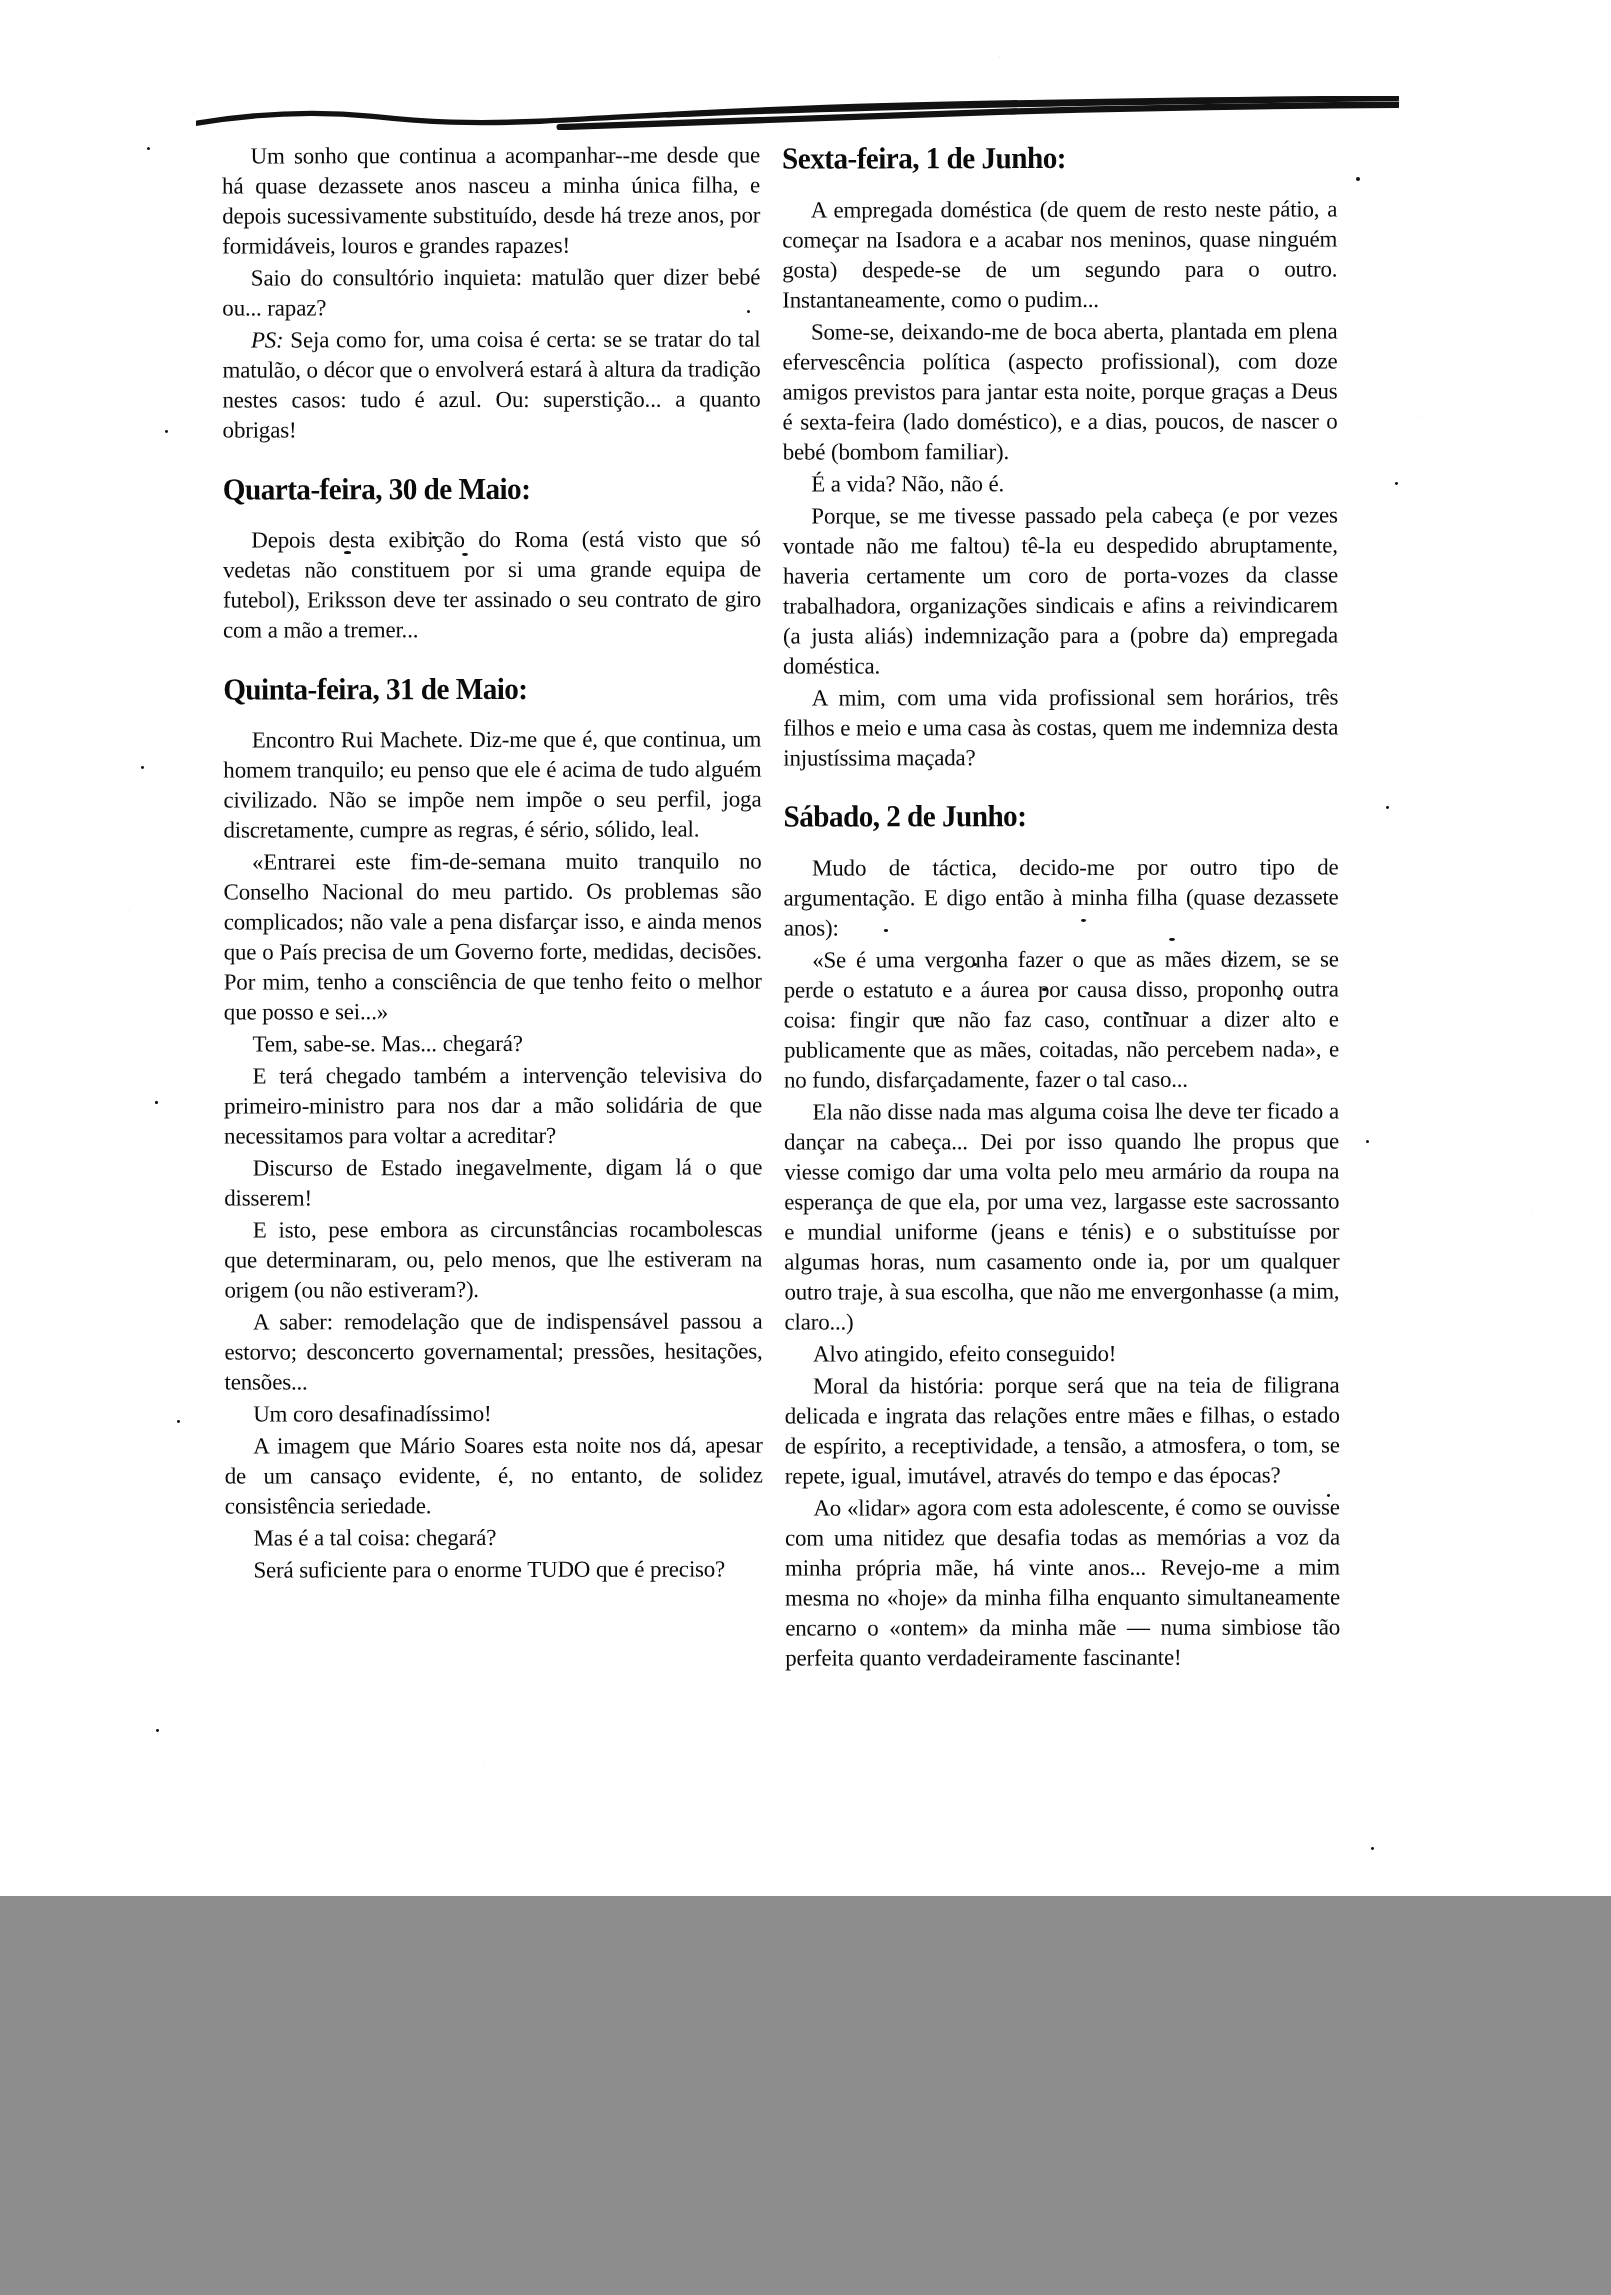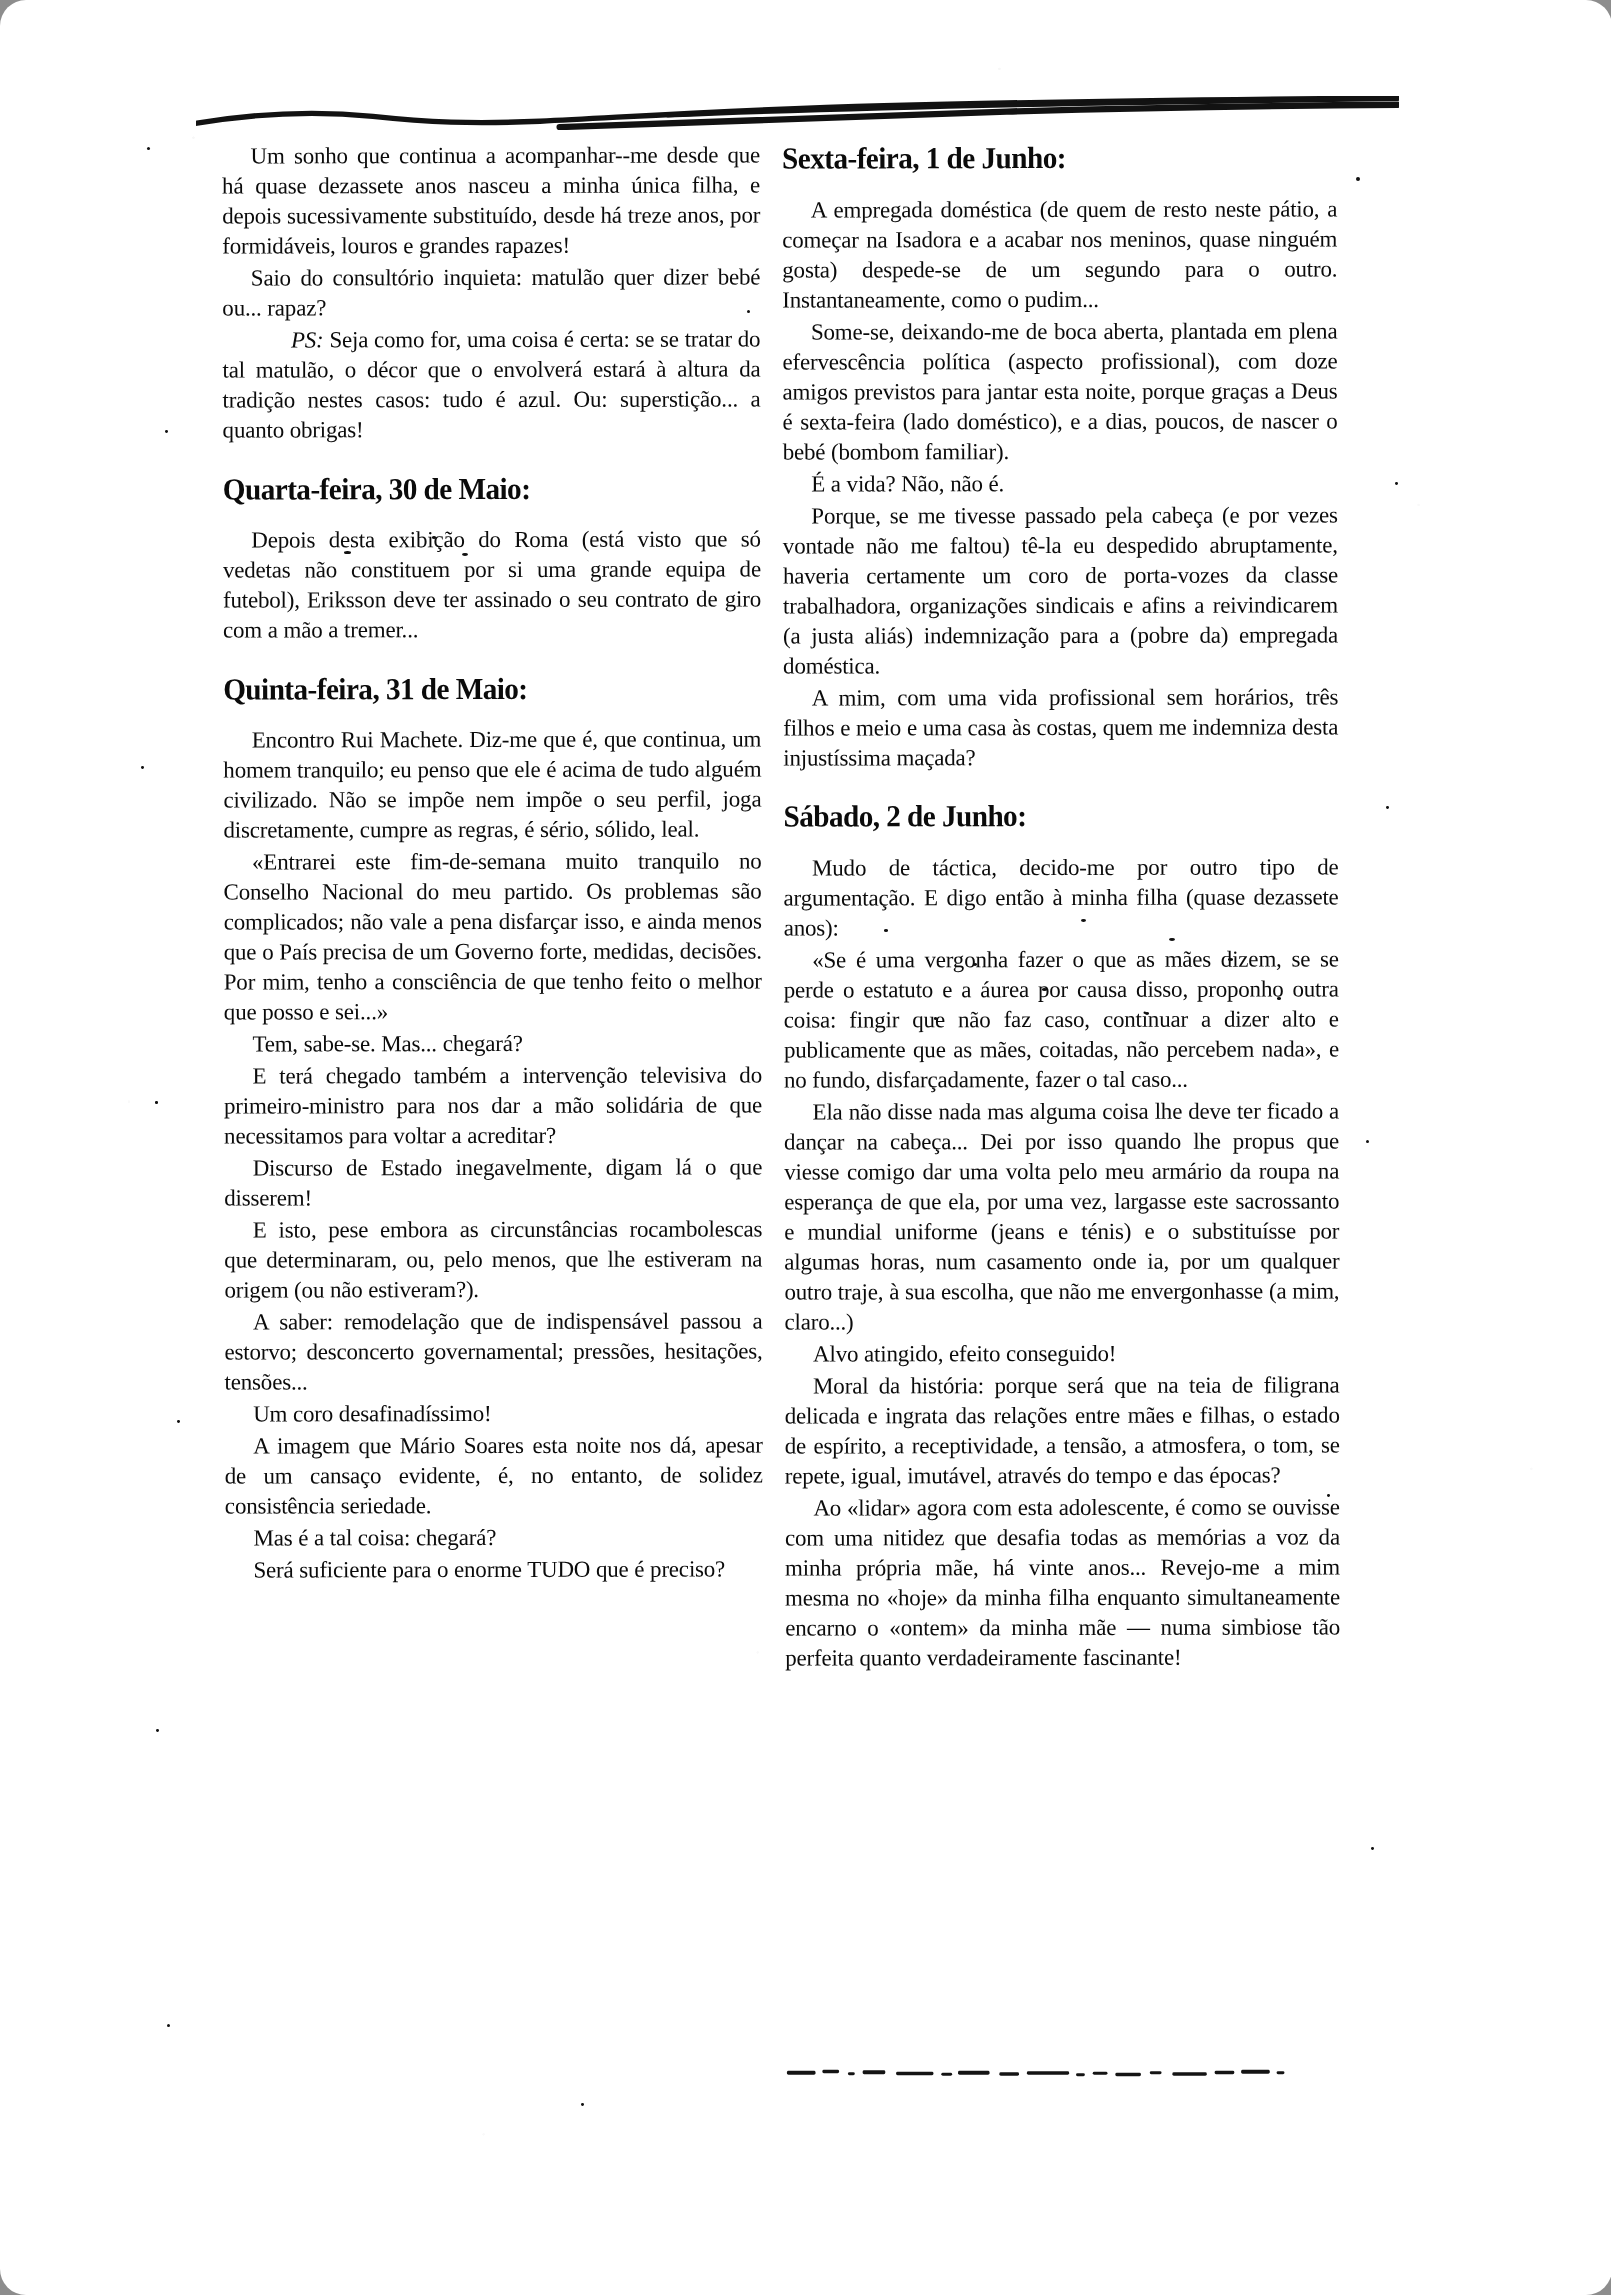--- a/index.html
+++ b/index.html
@@ -4,35 +4,34 @@
 <title>Scanned diary page</title>
 <style>
   html, body {
     margin: 0;
     padding: 0;
     background: #8d8d8d;
   }
   .page {
     position: relative;
     width: 1612px;
-    height: 2295px;
+    height: 1896px;
     background: #ffffff;
     overflow: hidden;
     font-family: "Liberation Serif", "DejaVu Serif", serif;
     color: #0b0b0b;
     
     background-image:
       radial-gradient(circle at 12% 6%, rgba(0,0,0,0.030) 0 1px, rgba(0,0,0,0) 1.5px),
       radial-gradient(circle at 62% 3%, rgba(0,0,0,0.030) 0 1px, rgba(0,0,0,0) 1.5px),
       radial-gradient(circle at 88% 22%, rgba(0,0,0,0.025) 0 1px, rgba(0,0,0,0) 1.5px),
       radial-gradient(circle at 8% 48%, rgba(0,0,0,0.025) 0 1px, rgba(0,0,0,0) 1.5px),
       radial-gradient(circle at 47% 72%, rgba(0,0,0,0.022) 0 1px, rgba(0,0,0,0) 1.5px),
       radial-gradient(circle at 95% 64%, rgba(0,0,0,0.022) 0 1px, rgba(0,0,0,0) 1.5px),
       radial-gradient(circle at 30% 93%, rgba(0,0,0,0.022) 0 1px, rgba(0,0,0,0) 1.5px);
-    border-radius: 26px;
   }
 
   
   .top-rule {
     position: absolute;
     left: 196px;
     top: 96px;
     width: 1203px;
     height: 34px;
   }
@@ -63,21 +62,21 @@
     line-height: 34px;
     font-weight: bold;
     letter-spacing: -0.6px;
     font-family: "Liberation Serif", "DejaVu Serif", serif;
     text-indent: 0;
     transform: scaleX(0.96);
     transform-origin: left center;
   }
   .heading.first { margin-top: 0; }
 
-  .it { font-style: italic; margin-left: 40px; }
+  .it { font-style: italic; }
 
   
   .bottom-rule {
     position: absolute;
     left: 785px;
     top: 2063px;
     width: 526px;
     height: 16.7px;
   }
   .bottom-rule svg { display: block; width: 100%; height: 100%; }

